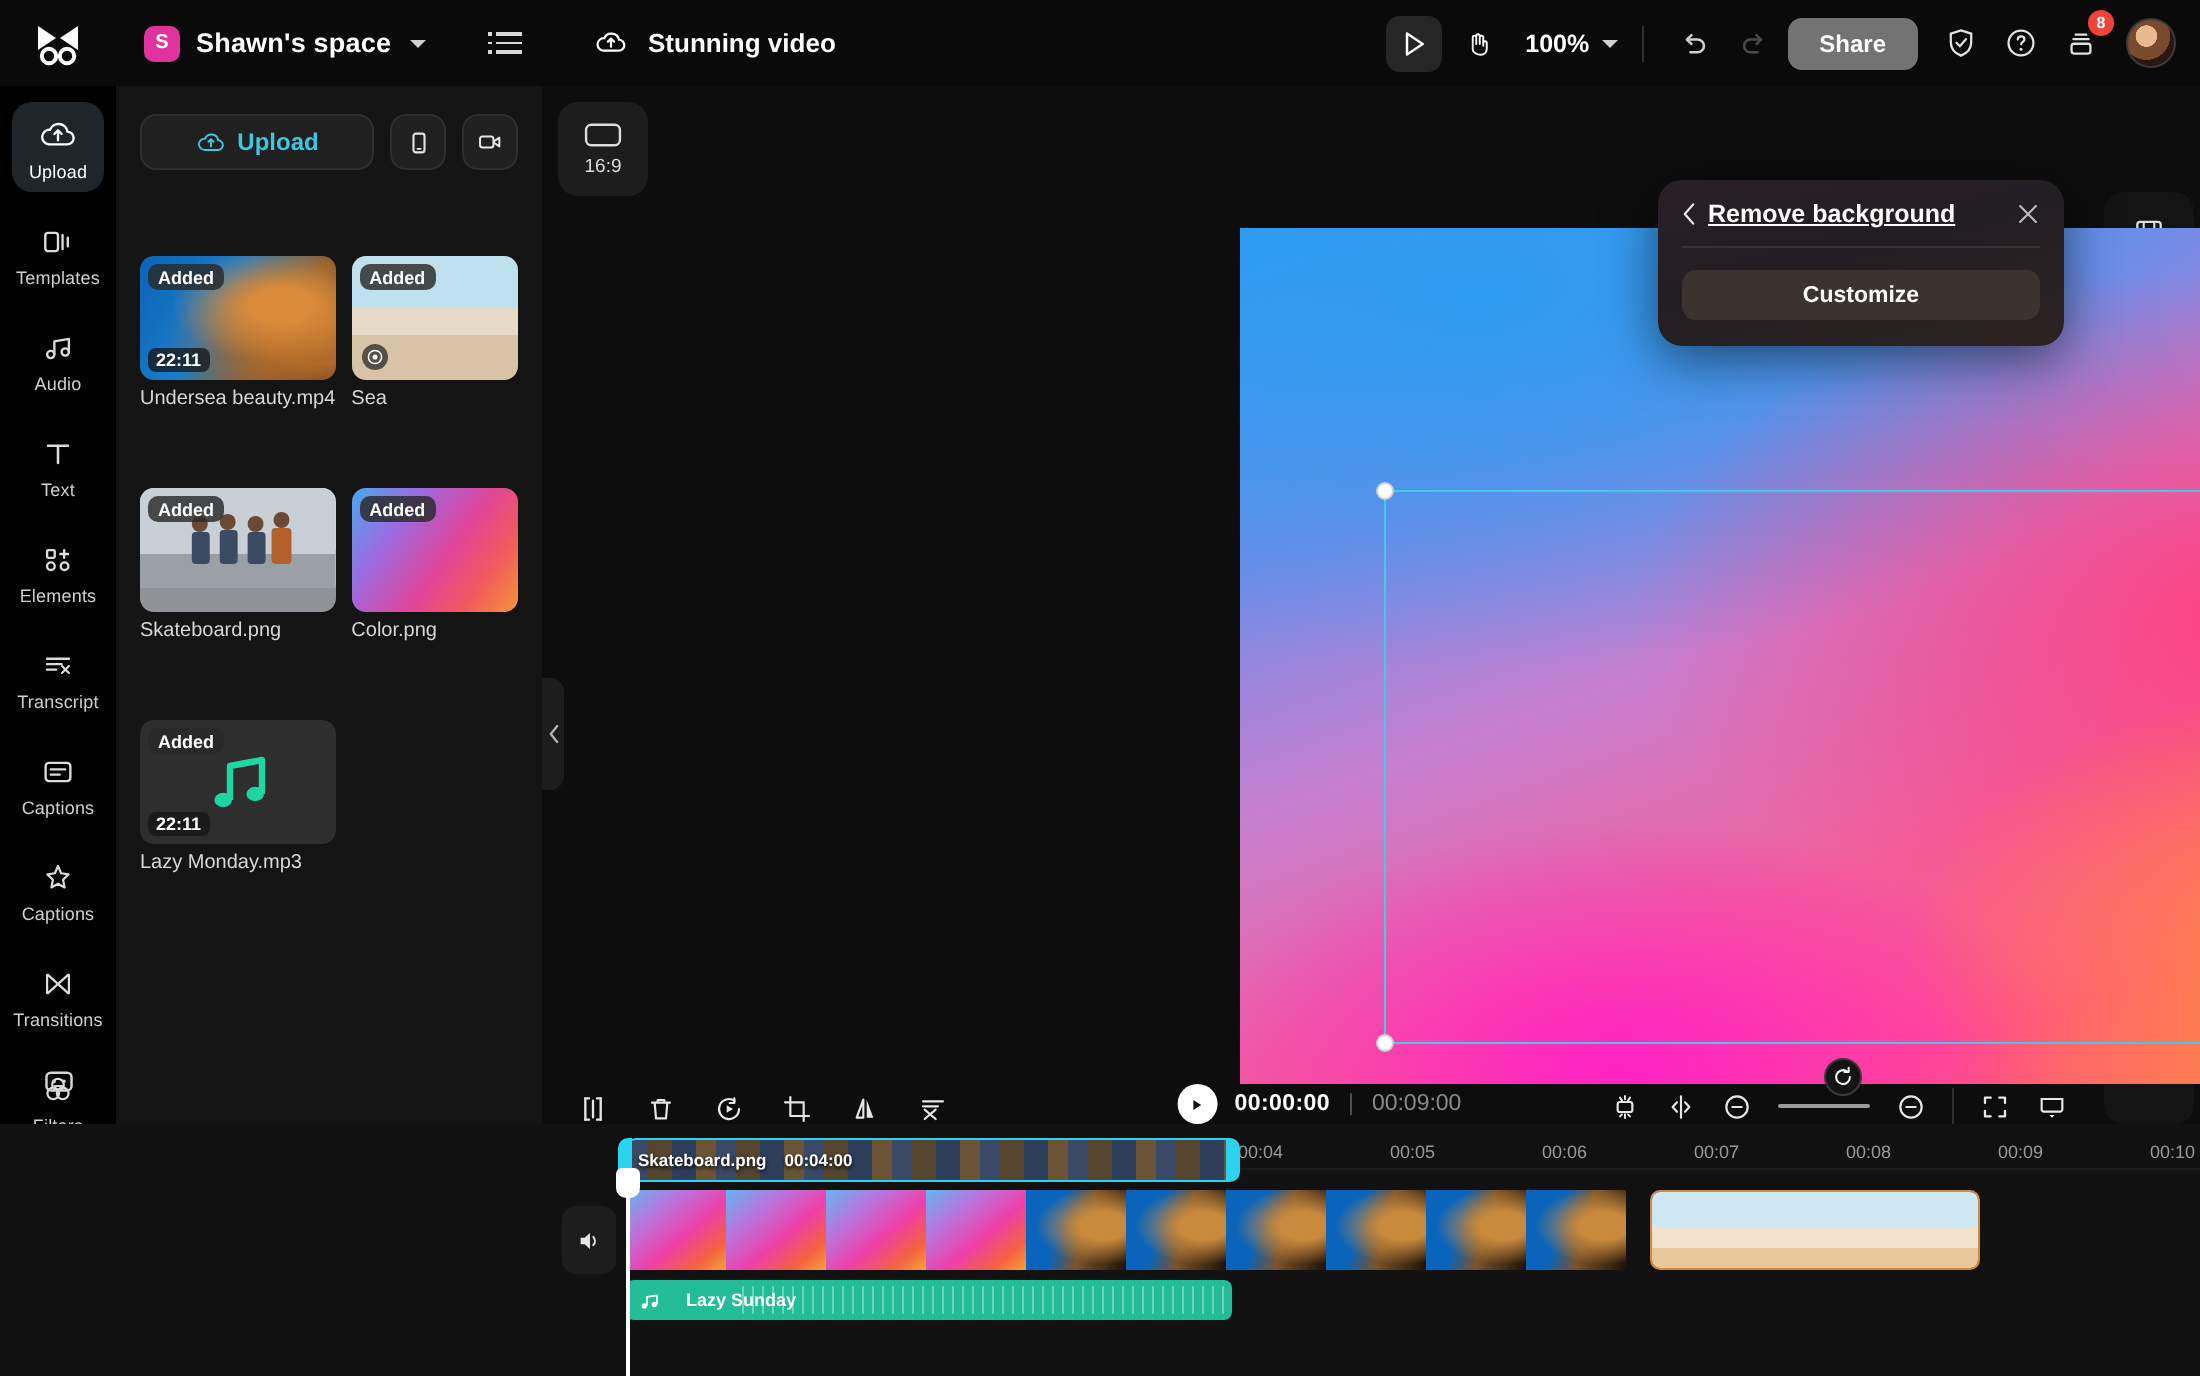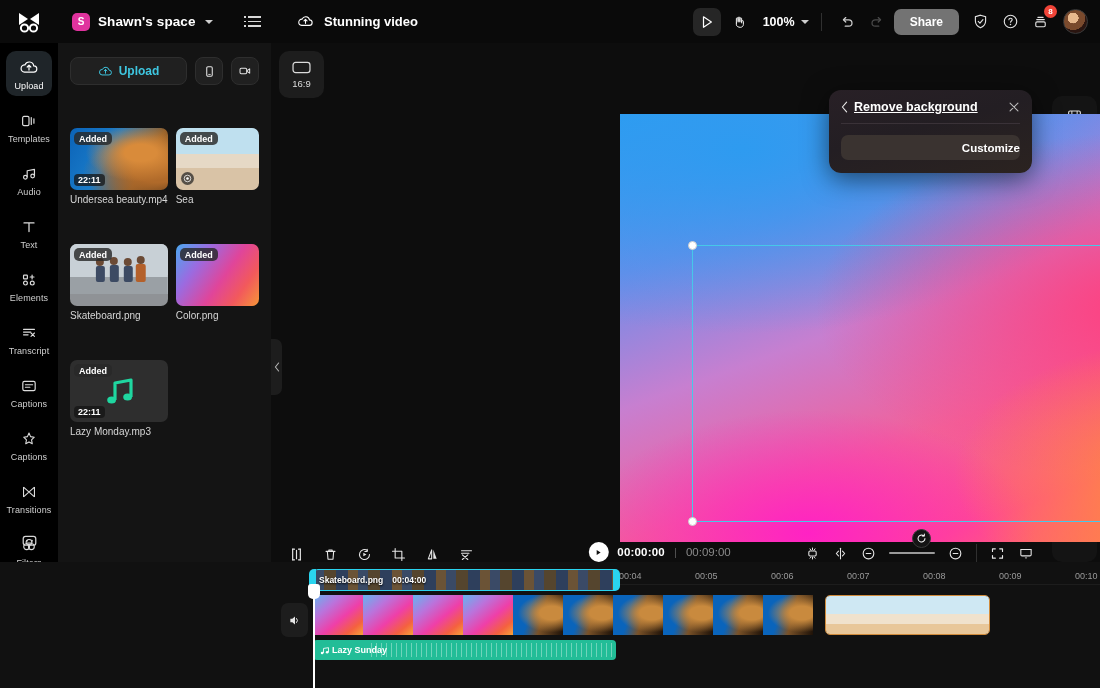--- a/index.html
+++ b/index.html
@@ -106,21 +106,21 @@
          box-shadow: 0 6px 26px rgba(0,0,0,.55); padding:10px 12px 13px; }
   .rbg-hd { display:flex; align-items:center; gap:6px; padding-bottom:9px; border-bottom:1px solid #3a3238; }
   .rbg-title { font-size:12.5px; font-weight:700;text-decoration:underline; }
   .rbg-x { margin-left:auto; cursor:pointer; opacity:.8; }
   .rbg-row { margin-top:11px; display:flex; align-items:flex-start; }
   .rbg-lbl { font-size:11.5px; font-weight:600; }
   .rbg-sub { font-size:9.5px; color:#8b8289; margin-top:3px; }
   .toggle { width:27px;height:14px;border-radius:8px;background:#1fd0c8;position:relative;margin-left:auto;margin-top:4px;cursor:pointer;}
   .toggle:after{content:"";position:absolute;right:1.5px;top:1.5px;width:11px;height:11px;border-radius:50%;background:#fff;}
   .custom-btn { margin-top:11px; width:100%; height:25px; border-radius:7px; background:#3a3330; border:none; color:#fff;
-                font-size:11.5px; font-weight:600; cursor:pointer;text-align:right;}
+                font-size:11.5px; font-weight:600; cursor:pointer;}
 
   
   .rrail { width:45px; flex:0 0 52px; display:flex; justify-content:center; padding-top:53px; background:#0d0d0d;}
   .rrail-inner { width:45px; background:#141414; border-radius:10px; padding:5px 0; display:flex; flex-direction:column; align-items:center;}
   .rr-item { width:39px; padding:6px 0 5px; border-radius:8px; display:flex;flex-direction:column;align-items:center;gap:2px;
              margin-bottom:2px; cursor:pointer;}
   .rr-item.active { background:#2a2a2a; }
   .rr-lbl { font-size:8px; color:#c8c8c8; text-align:center; line-height:9px; }
 
   
@@ -152,21 +152,21 @@
   .trim.r { left:613px; border-radius:0 5px 5px 0;}
   .vid-track { position:absolute; left:313px; top:10px; height:40px; display:flex; }
   .vframe { width:50px; height:40px; }
   .f-color { background: linear-gradient(140deg,#63b6ef 0%,#b974dc 30%,#ef3fa8 58%,#f4613f 82%,#f6a33a 100%); }
   .f-sea2 { background: linear-gradient(180deg,#cfe8f3 0 45%,#f0e2cd 45% 70%,#e8c79a 70% 100%);}
   .f-undersea { background:
       radial-gradient(ellipse at 78% 45%, #c98a3e 0 22%, rgba(201,138,62,0) 62%),
       linear-gradient(105deg,#0a64bb 0 34%, #7a5228 58%, #1d1108 100%); }
   .sea-clip { position:absolute; left:825px; top:10px; width:165px; height:40px; border:1.2px solid #d08a3a; border-radius:5px; overflow:hidden; display:flex;}
   .aud-clip { position:absolute; left:313px; top:55px; width:303px; height:20px; border-radius:4px; background:#22bd97;
-              display:flex; align-items:center; padding-left:6px; gap:2px; overflow:hidden;}
+              display:flex; align-items:center; padding-left:6px; gap:13px; overflow:hidden;}
   .aud-lbl { font-size:9px; color:#fff; font-weight:600; z-index:2;}
   .wave { position:absolute; left:58px; right:0; top:3px; bottom:3px;
           background: repeating-linear-gradient(90deg, rgba(255,255,255,.35) 0 1px, rgba(255,255,255,0) 1px 5px); }
   .playhead { position:absolute; left:313px; top:0; width:1.5px; height:126px; background:#fff; z-index:9;}
   .ph-knob { position:absolute; left:-5.5px; top:-1px; width:12px;height:15px;background:#fff;border-radius:3px 3px 5px 5px;}
   .bl-icon { position:absolute; left:0; bottom:12px; width:58px; display:flex; justify-content:center; }
 </style>
 </head>
 <body>
 

